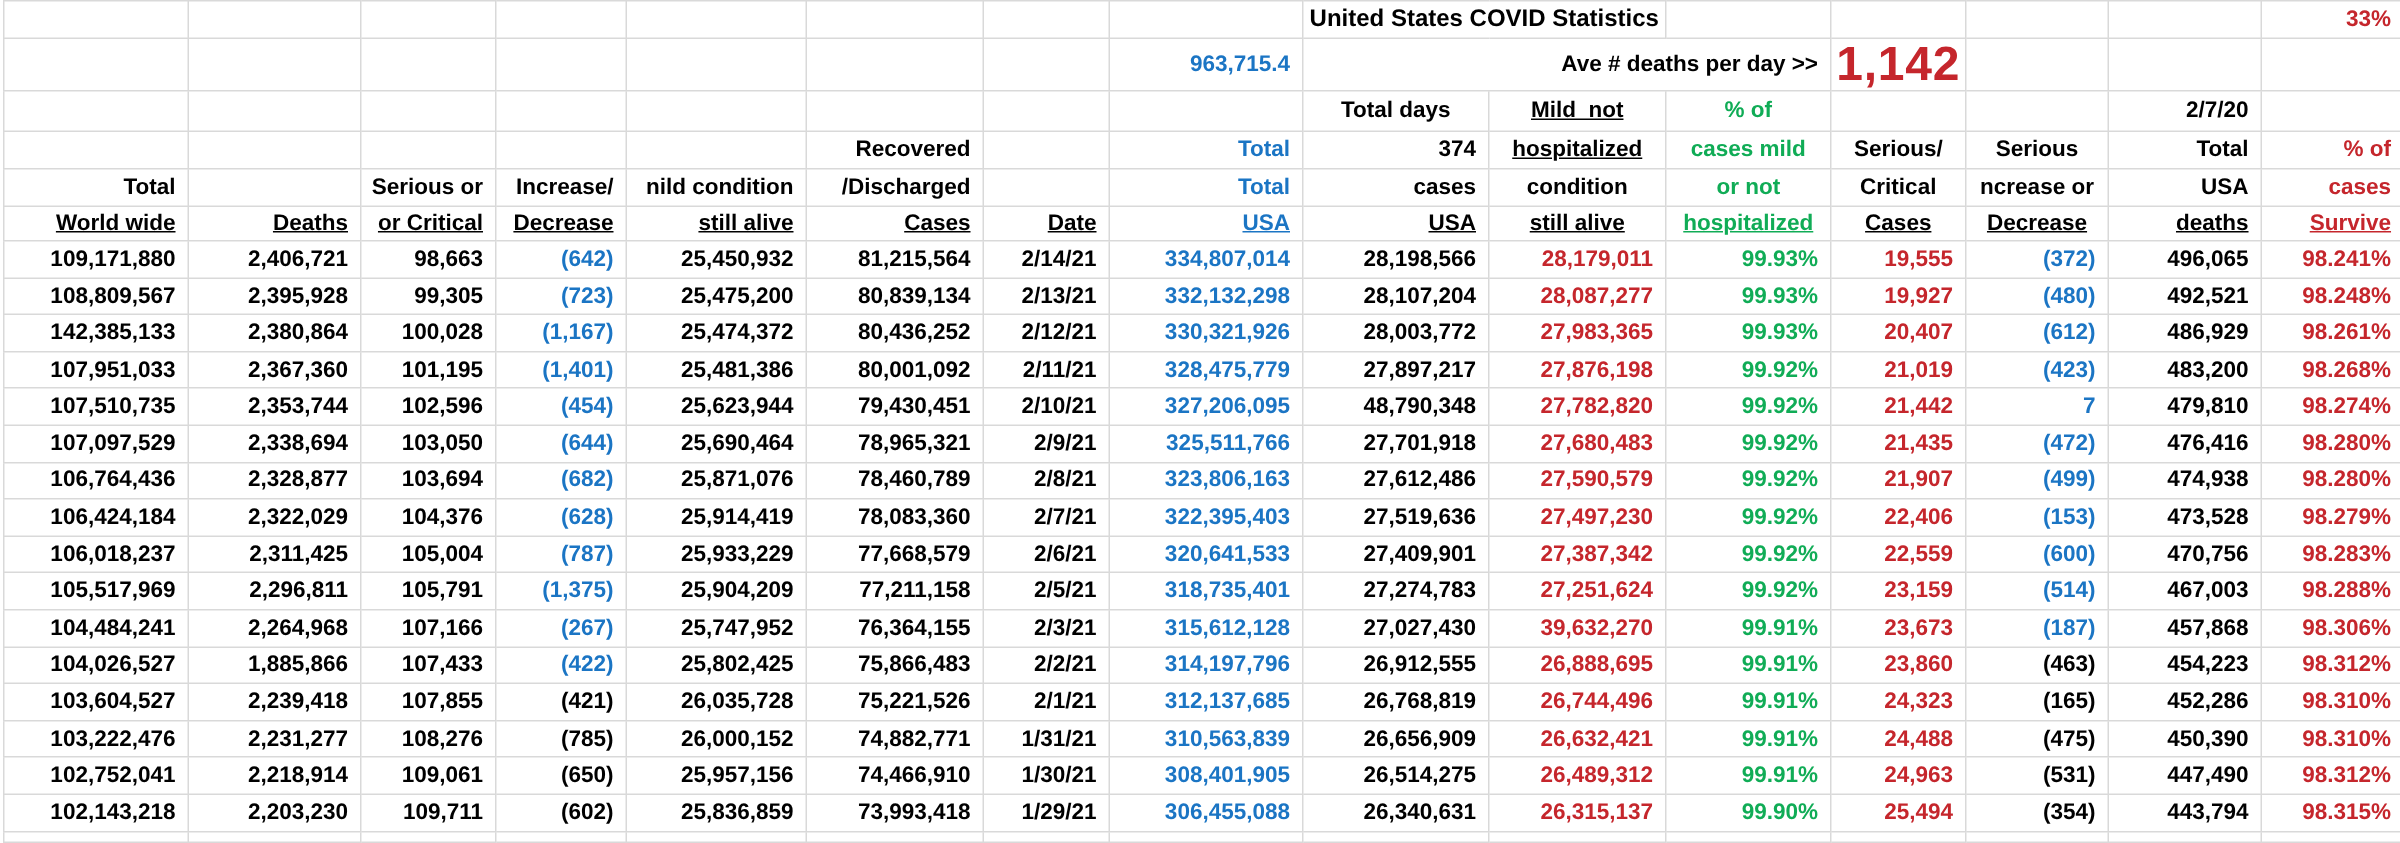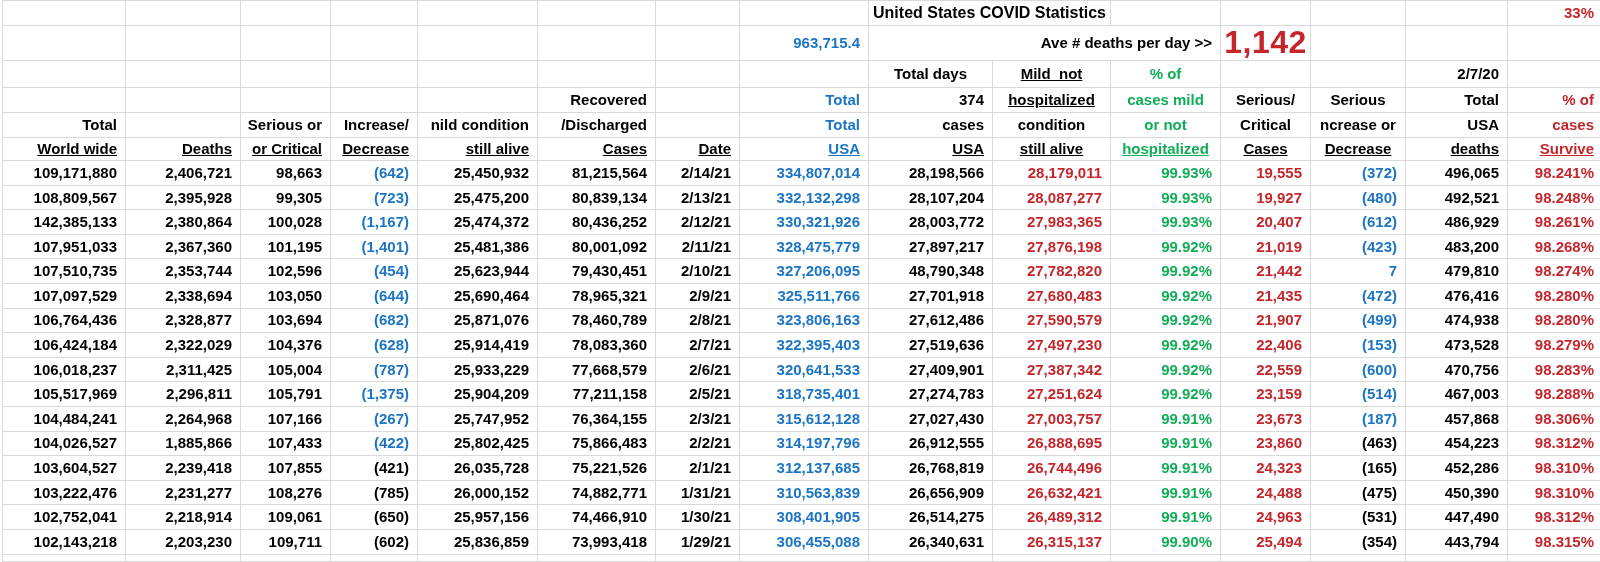--- a/index.html
+++ b/index.html
@@ -315,21 +315,21 @@
         <tr style="height: 24.6px;">
           <td class="right">104,484,241</td>
           <td class="right">2,264,968</td>
           <td class="right">107,166</td>
           <td class="right blue">(267)</td>
           <td class="right">25,747,952</td>
           <td class="right">76,364,155</td>
           <td class="right">2/3/21</td>
           <td class="right blue">315,612,128</td>
           <td class="right">27,027,430</td>
-          <td class="right red">27,003,757</td>
+          <td class="right red">39,632,270</td>
           <td class="right green">99.91%</td>
           <td class="right red">23,673</td>
           <td class="right blue">(187)</td>
           <td class="right">457,868</td>
           <td class="right red">98.306%</td>
         </tr>
         <tr style="height: 24.6px;">
           <td class="right">104,026,527</td>
           <td class="right">1,885,866</td>
           <td class="right">107,433</td>

